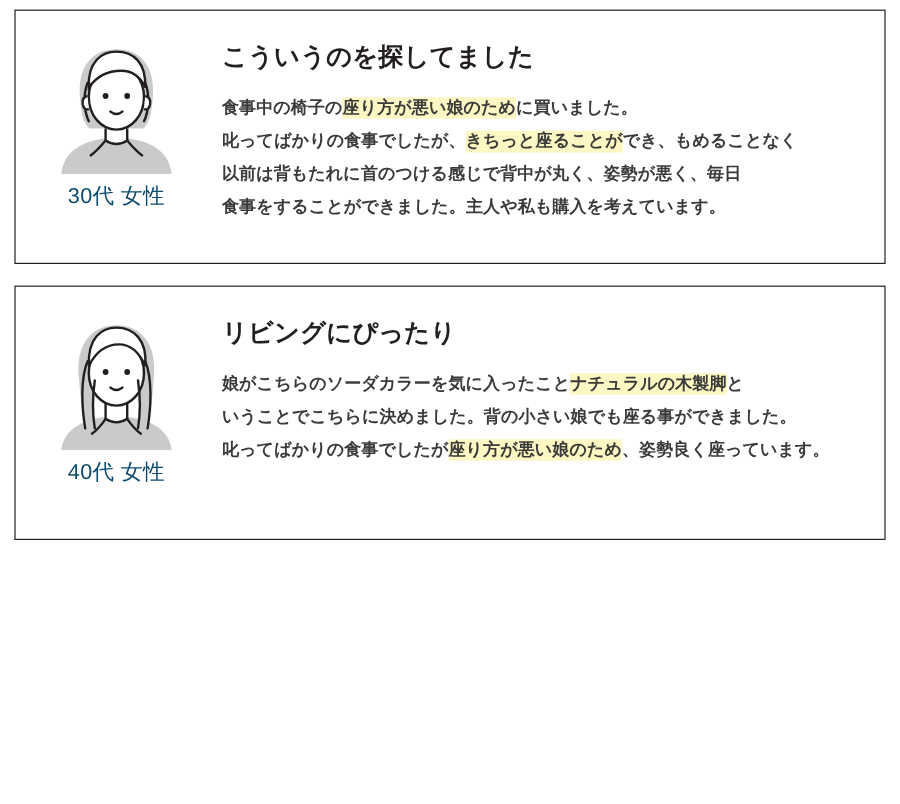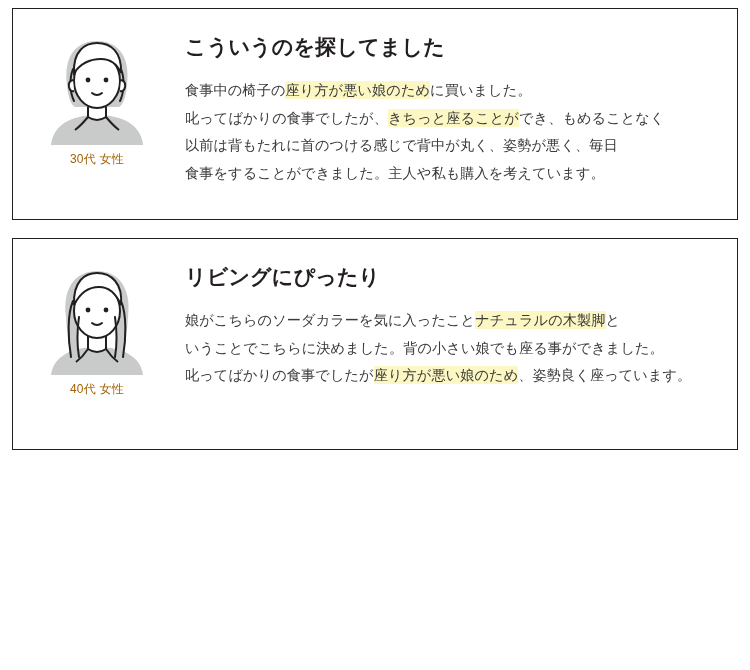--- a/index.html
+++ b/index.html
@@ -47,23 +47,23 @@
   .avatar {
     width: 104px;
     height: 110px;
     position: relative;
   }
   .avatar svg {
     display: block;
   }
   .avatar-label {
     margin-top: 6px;
-    font-size: 12px;
+    font-size: 18px;
     letter-spacing: 0.02em;
-    color: #a16207;
+    color: #0c4a6e;
     white-space: nowrap;
   }
   .content-block {
     flex: 1 1 auto;
     padding-left: 8px;
     padding-top: 2px;
     margin-left: 14px;
   }
   .review-title {
     font-family: "DejaVu Sans", "Liberation Sans", sans-serif;
@@ -71,20 +71,21 @@
     font-weight: bold;
     letter-spacing: 0.01em;
     margin: 0 0 16px 0;
     color: #231f20;
   }
   .review-body {
     font-size: 14.2px;
     line-height: 1.95;
     color: #3a3a3a;
     letter-spacing: 0.005em;
+    font-weight: bold;
   }
   .review-body .line {
     white-space: nowrap;
   }
   mark.hl {
     background: #fcf7c3;
     color: #3a3a3a;
     padding: 1px 0;
     border-radius: 1px;
   }

